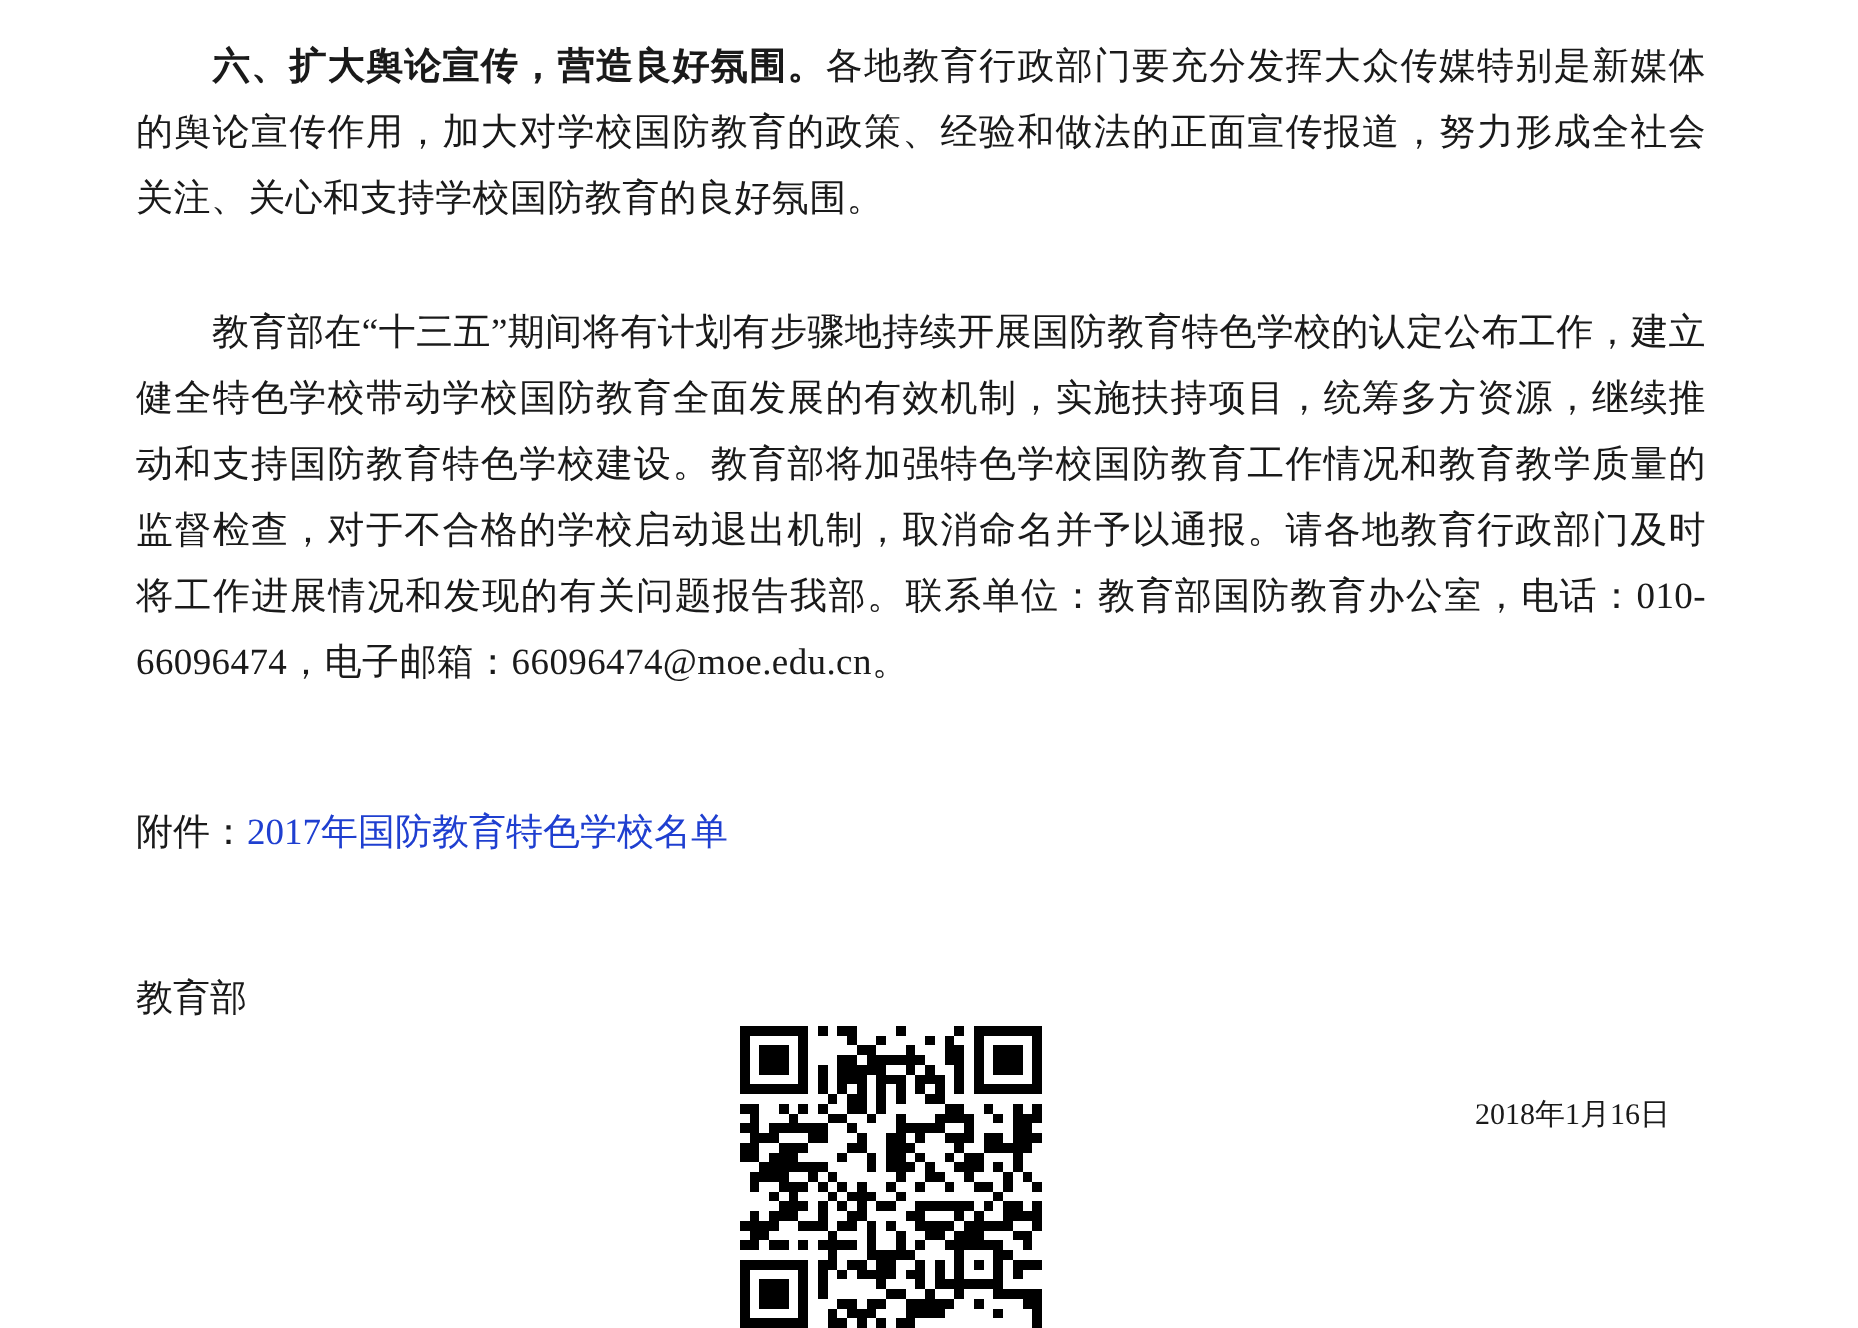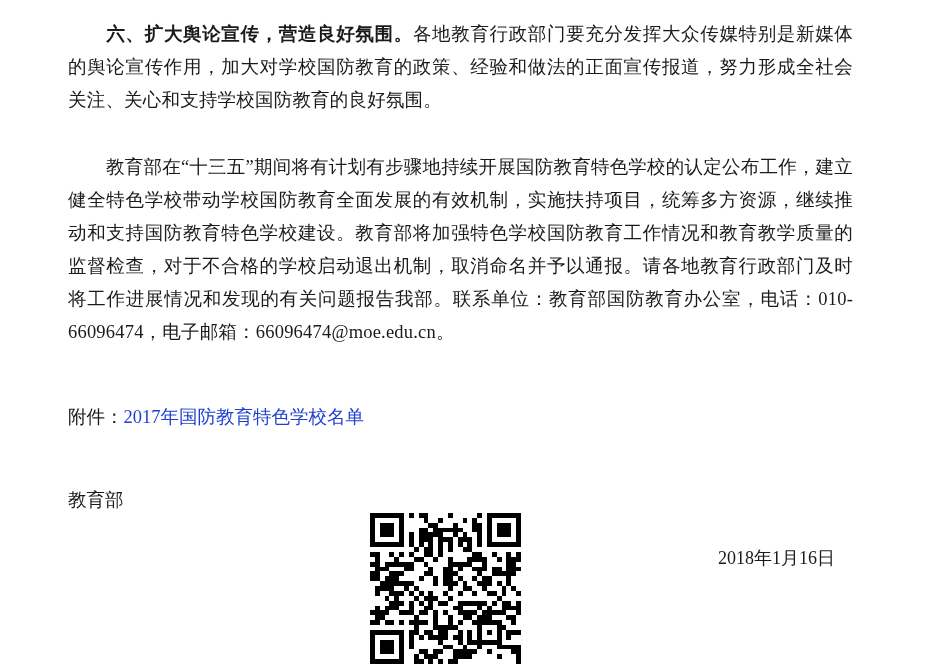--- a/index.html
+++ b/index.html
@@ -55,21 +55,21 @@
   }
   .signature {
     font-size: 18.5px;
     line-height: 33px;
     color: #1a1a1a;
     padding-right: 50px;
   }
   .sig-gap { height: 25px; }
   .date {
     text-align: right;
-    font-size: 18px;
+    font-size: 15px;
     line-height: 33px;
     color: #1a1a1a;
     padding-right: 18px;
   }
   .qr-wrap {
     position: absolute;
     left: 368px;
     top: 513px;
     width: 155px;
     height: 151px;

